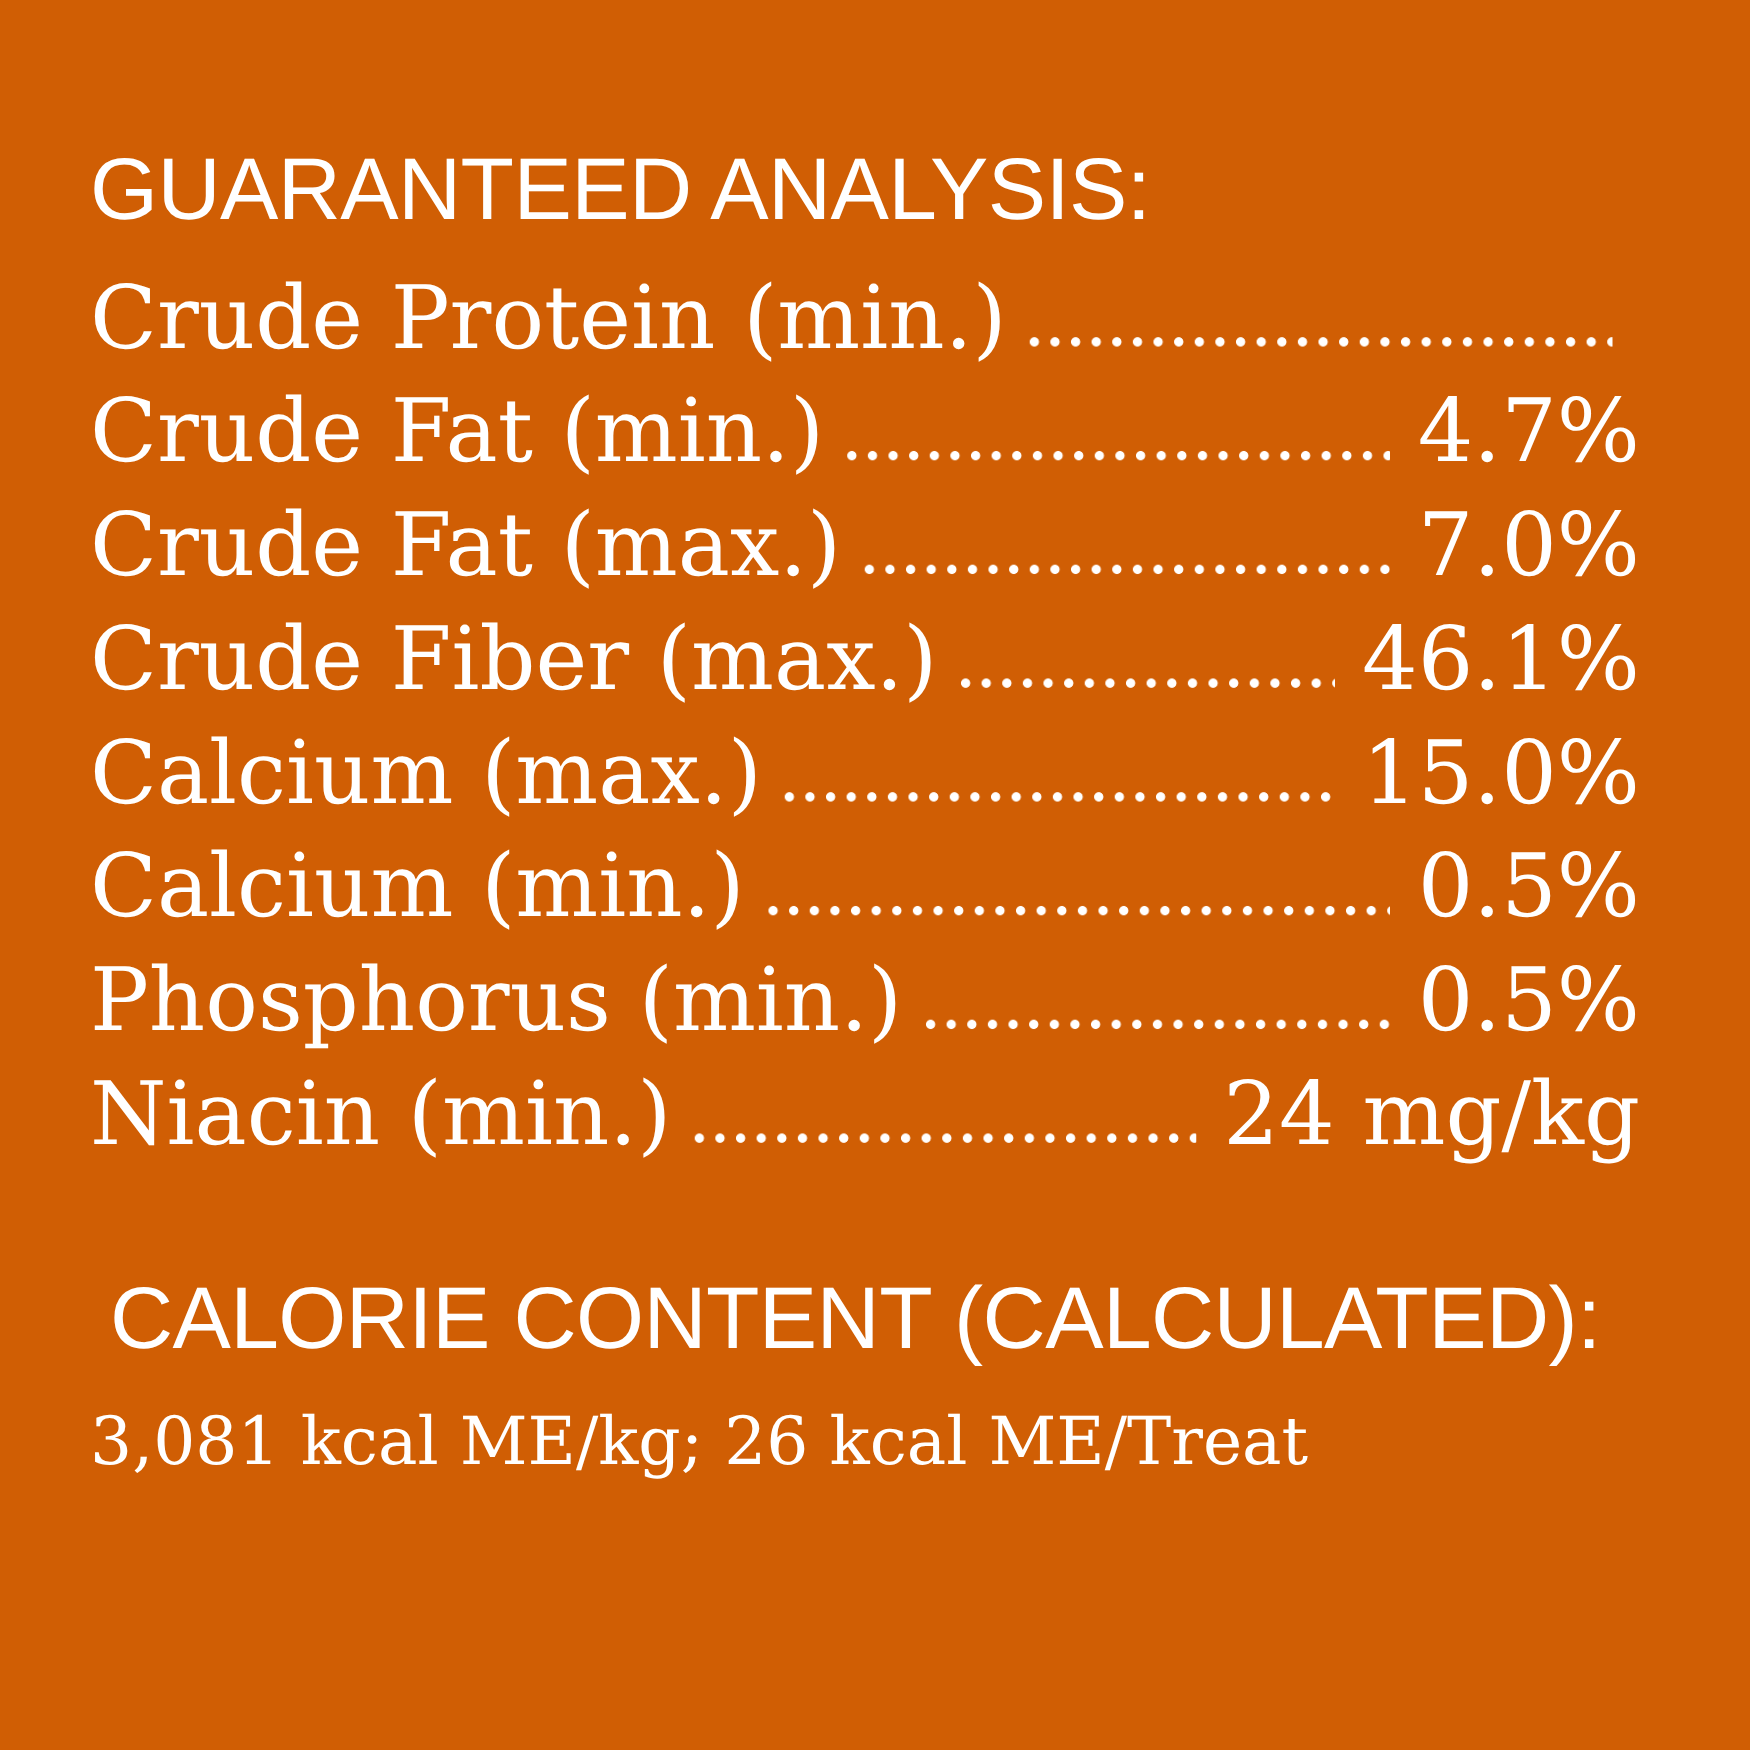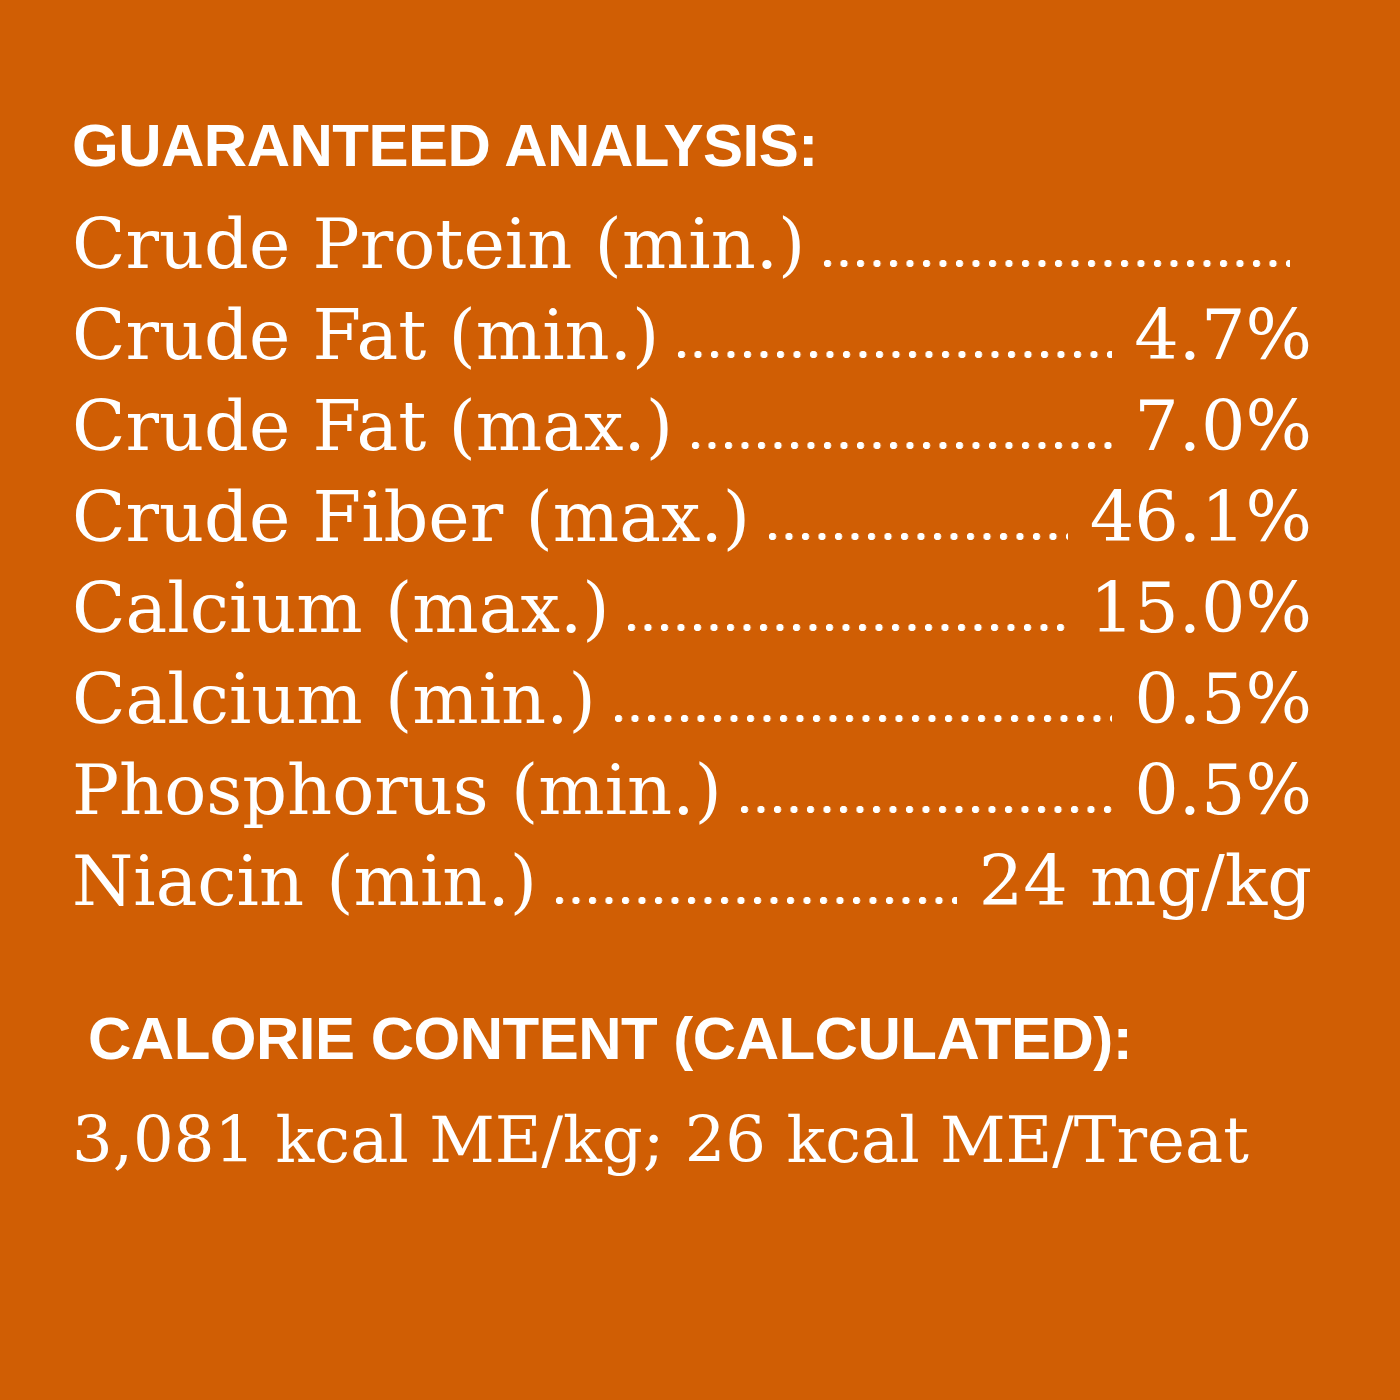--- a/index.html
+++ b/index.html
@@ -18,22 +18,22 @@
     height: 1400px;
     box-sizing: border-box;
     padding: 116px 88px 0 72px;
     color: #ffffff;
     background:
       radial-gradient(150% 150% at 50% 42%, rgba(0,0,0,0) 62%, rgba(0,0,0,0.10) 100%),
       var(--bg, #d05e04);
   }
   .section-title {
     font-family: "Liberation Sans", sans-serif;
-    font-weight: 700;
-    font-size: 60px;
+    font-weight: 400;
+    font-size: 70px;
     line-height: 1;
     letter-spacing: -0.5px;
     white-space: nowrap;
   }
   .rows {
     margin-top: 36px;
   }
   .row {
     display: flex;
     align-items: baseline;
@@ -57,21 +57,21 @@
   }
   .row-value {
     flex: 0 0 auto;
   }
   .calorie-title {
     margin-top: 96px;
     margin-left: 16px;
   }
   .calorie-line {
     margin-top: 36px;
-    font-size: 64px;
+    font-size: 53px;
     line-height: 1.1;
     white-space: nowrap;
   }
 </style>
 </head>
 <body>
 
 <div class="panel" style="--bg: #d05e04; color: rgb(255, 255, 255);">
 
   <div class="section-title">GUARANTEED ANALYSIS:</div>

